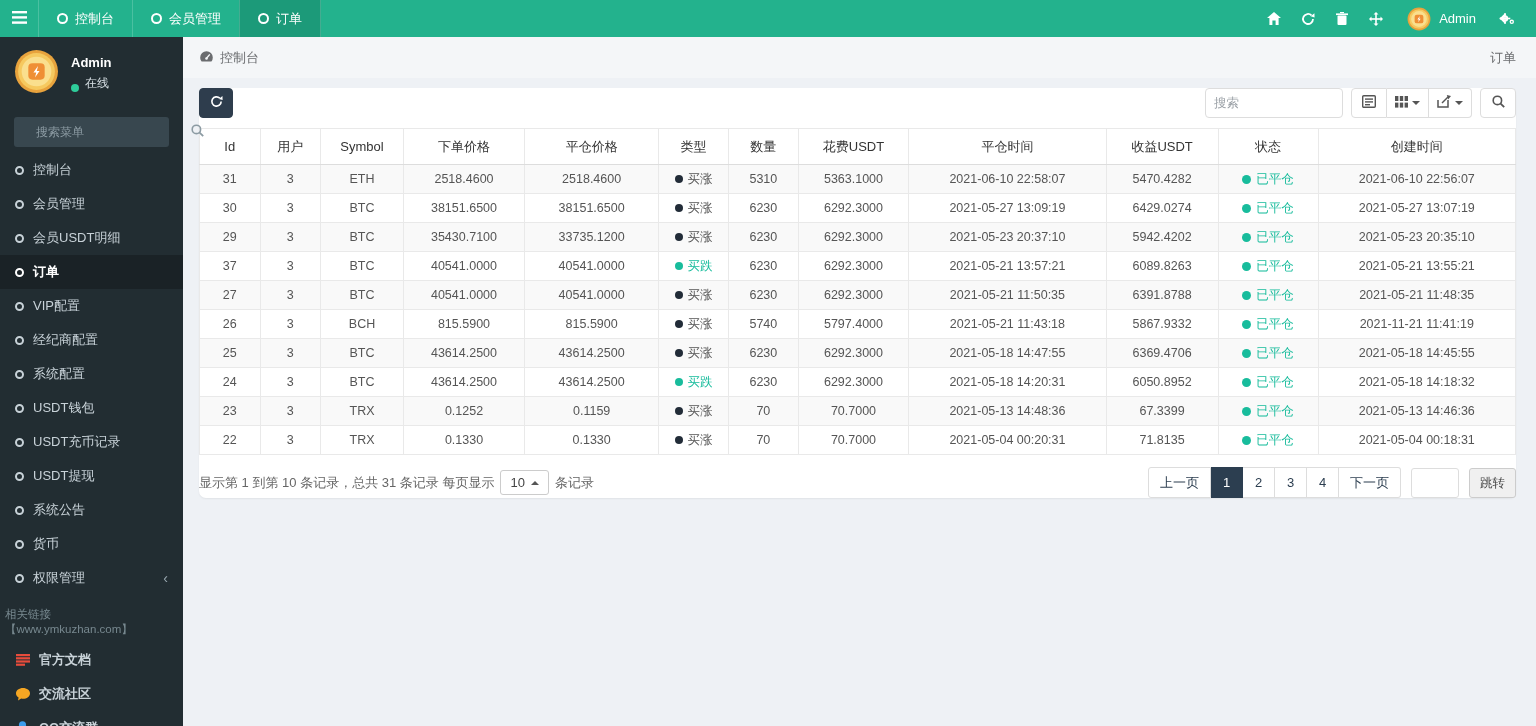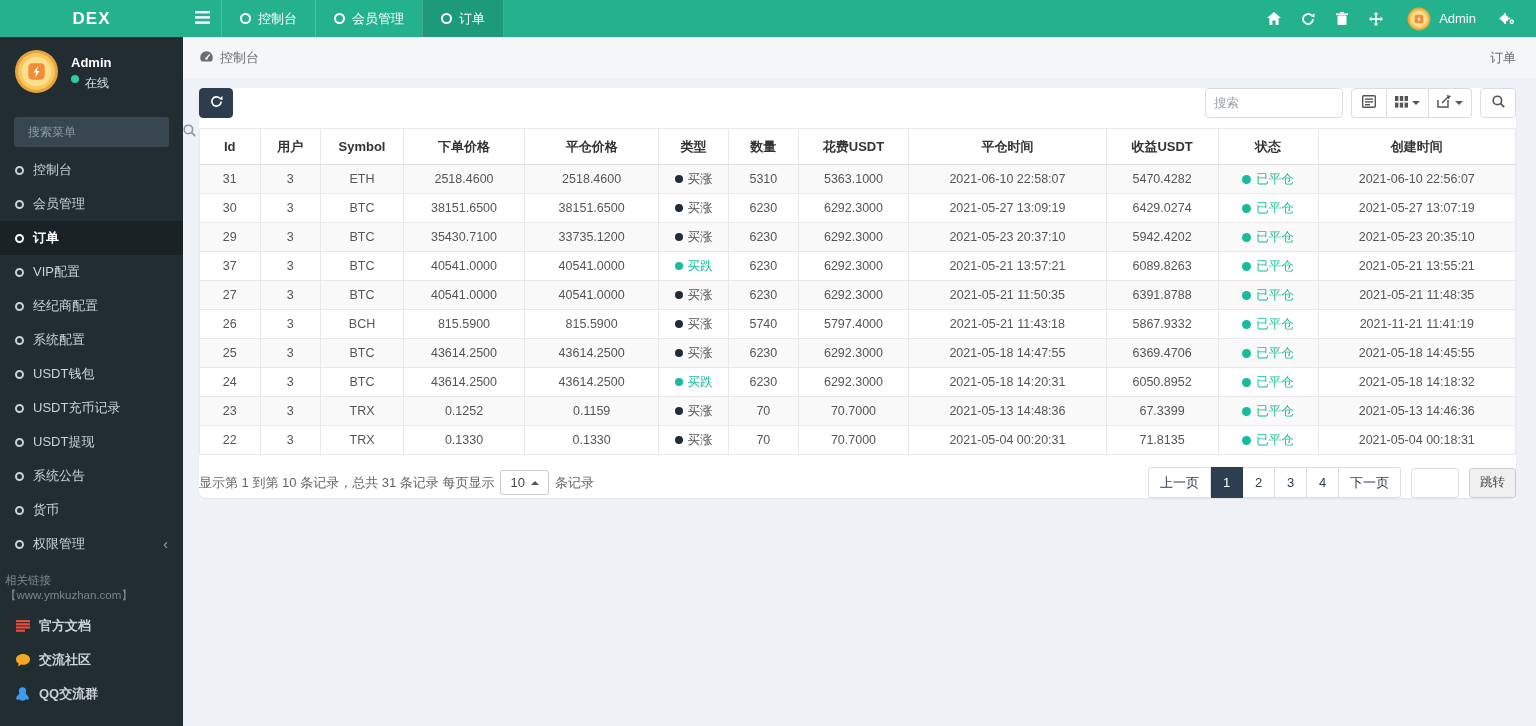--- a/index.html
+++ b/index.html
@@ -19,24 +19,24 @@
   .ring { width:11px; height:11px; border:2px solid #fff; border-radius:50%; display:inline-block; }
   .nav-right { display:flex; align-items:center; gap:0; padding-right:12px; }
   .nav-ico { width:34px; height:37px; display:flex; align-items:center; justify-content:center; cursor:pointer; }
   .nav-user { display:flex; align-items:center; gap:8px; color:#fff; padding:0 14px; cursor:pointer; }
   .coin-sm svg { display:block; }
 
   
   .sidebar { position:fixed; top:37px; left:0; bottom:0; width:183px; background:#222d32; color:#c8d2d8; z-index:20; }
   .user-panel { display:flex; align-items:center; gap:12px; padding:12px 14px 10px 14px; }
   .user-name { color:#fff; font-weight:bold; font-size:13px; }
-  .user-status { display:flex; align-items:flex-start; gap:6px; margin-top:5px; color:#d9e2e7; font-size:12px; }
+  .user-status { display:flex; align-items:flex-end; gap:6px; margin-top:5px; color:#d9e2e7; font-size:12px; }
   .status-dot { width:8px; height:8px; border-radius:50%; background:#2ecc9a; display:inline-block; }
   .side-search { margin:10px 14px 6px 14px; height:30px; background:#38474f; border-radius:3px;
-    display:flex; align-items:center; padding:0 14px; }
+    display:flex; align-items:center; padding:0 22px; }
   .side-search input { flex:1; background:transparent; border:0; outline:0; color:#cfd8dd; font-size:12px; }
   .side-search input::placeholder { color:#8c9ba3; }
   .side-item { height:34px; display:flex; align-items:center; gap:9px; padding:0 15px; cursor:pointer; font-size:13px; }
   .side-item .side-ring { width:9px; height:9px; border-width:2px; border-color:currentColor; flex:0 0 auto; }
   .side-item.active { background:#1a2226; color:#fff; font-weight:bold; }
   .side-item .chev { margin-left:auto; font-size:14px; color:#9aa9b1; }
   .side-header { padding:12px 15px 6px 5px; color:#77888f; font-size:11.5px; }
   .side-link { height:34px; display:flex; align-items:center; gap:9px; padding:0 15px; cursor:pointer; font-size:13px;font-weight:bold; }
   .side-link .lk-ico { width:15px; display:flex; justify-content:center; }
 
@@ -60,54 +60,53 @@
   .tb-btn { height:30px; min-width:36px; background:#fff; border:1px solid #ddd; display:flex;
     align-items:center; justify-content:center; gap:4px; cursor:pointer; padding:0 8px; }
   .btn-group .tb-btn + .tb-btn { border-left:0; }
   .btn-group .tb-btn:first-child { border-radius:4px 0 0 4px; }
   .btn-group .tb-btn:last-child { border-radius:0 4px 4px 0; }
   .tb-btn.single { border-radius:4px; }
   .caret { width:0; height:0; border-left:4px solid transparent; border-right:4px solid transparent; border-top:4px solid #555; }
 
   table { width:100%; border-collapse:collapse; table-layout:fixed; }
   th,td { border:1px solid #e9e9e9; text-align:center; overflow:hidden; white-space:nowrap; }
-  th { height:36px; color:#333; font-size:13px; font-weight:bold; border-bottom-color:#ddd; }
+  th { height:36px; color:#333; font-size:13px; font-weight:normal; border-bottom-color:#ddd; }
   td { height:29px; color:#555; font-size:12.5px; }
   tbody tr:nth-child(odd) { background:#f9f9f9; }
   table { border-top:1px solid #ddd; }
   .cell-flex { display:inline-flex; align-items:center; gap:5px; }
   .dot { width:8px; height:8px; border-radius:50%; display:inline-block; }
   .dot-dark { background:#222c38; }
   .dot-green { background:#18bc9c; }
   .dot.big { width:9px; height:9px; }
   .txt-green { color:#18bc9c; }
   .txt-dark { color:#555; }
 
   .pager { display:flex; align-items:center; justify-content:space-between; margin-top:12px; }
   .pager-info { color:#666; display:flex; align-items:center; gap:6px; }
   .pagesize-btn { display:inline-flex; align-items:center; gap:6px; border:1px solid #ccc; border-radius:3px;
     background:#fff; padding:4px 9px; color:#444; cursor:pointer; }
   .caret-up { width:0; height:0; border-left:4px solid transparent; border-right:4px solid transparent; border-bottom:4px solid #555; }
-  .pager-right { display:flex; align-items:center; gap:10px; }
+  .pager-right { display:flex; align-items:flex-end; gap:10px; }
   .page-group { display:flex; }
   .pg-btn { min-width:32px; height:31px; padding:0 11px; background:#fff; border:1px solid #ddd;
     display:flex; align-items:center; justify-content:center; color:#2c3e50; cursor:pointer; font-size:13px; }
   .page-group .pg-btn + .pg-btn { border-left:0; }
   .page-group .pg-btn:first-child { border-radius:3px 0 0 3px; }
   .page-group .pg-btn:last-child { border-radius:0 3px 3px 0; }
   .pg-btn.active { background:#2c3e50; border-color:#2c3e50; color:#fff; }
   .jump-input { width:48px; height:30px; border:1px solid #ddd; border-radius:3px; outline:none; padding:0 6px; }
   .jump-btn { height:30px; padding:0 10px; background:#f0f0f0; border:1px solid #ccc; border-radius:3px;
     color:#444; cursor:pointer; font-size:12.5px; }
 </style>
 </head>
 <body>
 
 <div class="navbar">
-  <div class="brand">DEX</div>
   <div class="nav-left">
     <div class="nav-burger">
       <span>
         <svg width="15" height="13" viewBox="0 0 15 13">
             <rect y="0" width="15" height="2.4" fill="#fff"></rect>
             <rect y="5.2" width="15" height="2.4" fill="#fff"></rect>
             <rect y="10.4" width="15" height="2.4" fill="#fff"></rect>
           </svg>
       </span>
     </div>
@@ -215,20 +214,24 @@
     </span>
   </div>
   <div id="side-menu">
       <div class="side-item">
         <span class="ring side-ring"></span>
         <span class="side-label">控制台</span>
       </div>
       <div class="side-item">
         <span class="ring side-ring"></span>
         <span class="side-label">会员管理</span>
+      </div>
+      <div class="side-item">
+        <span class="ring side-ring"></span>
+        <span class="side-label">会员USDT明细</span>
       </div>
       <div class="side-item active">
         <span class="ring side-ring"></span>
         <span class="side-label">订单</span>
       </div>
       <div class="side-item">
         <span class="ring side-ring"></span>
         <span class="side-label">VIP配置</span>
       </div>
       <div class="side-item">

